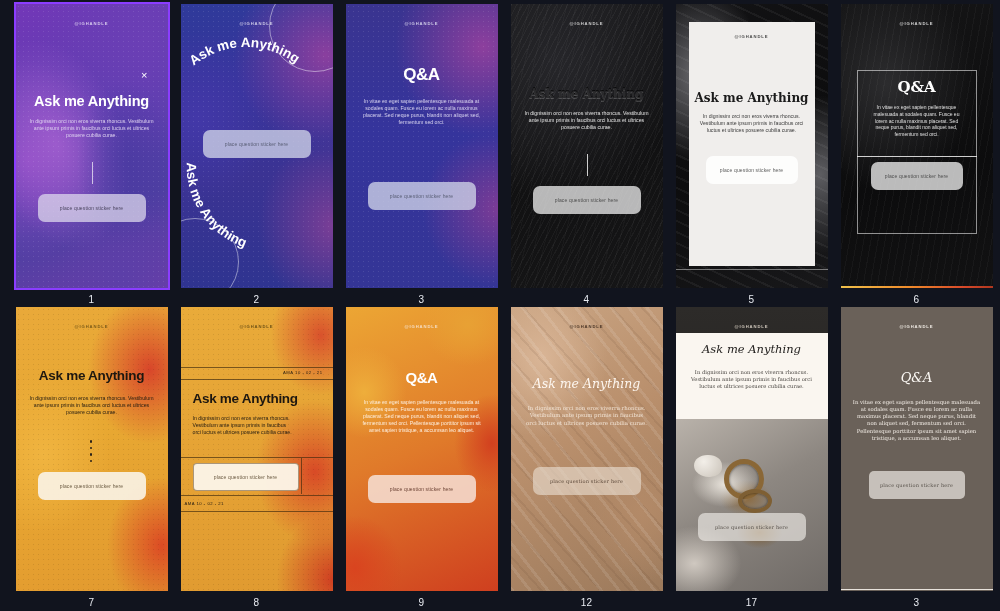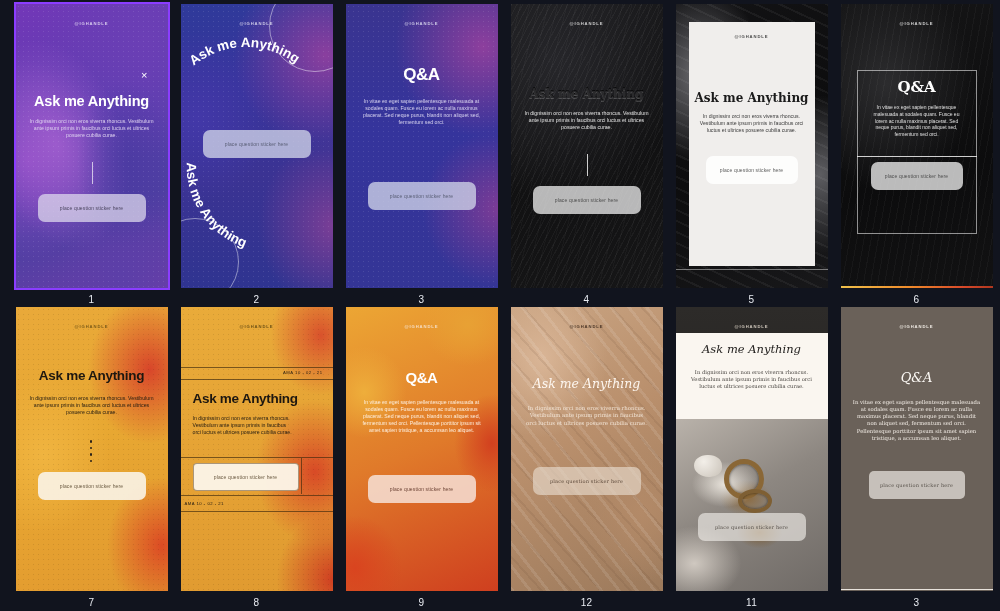--- a/index.html
+++ b/index.html
@@ -405,21 +405,21 @@
       <div class="handle">@IGHANDLE</div>
       <div class="card"></div>
       <div class="title">Ask me Anything</div>
       <div class="body">In dignissim orci non eros viverra rhoncus. Vestibulum ante ipsum primis in faucibus orci luctus et ultrices posuere cubilia curae.</div>
       <div class="photo"></div>
       <div class="stone"></div>
       <div class="ring1"></div>
       <div class="ring2"></div>
       <div class="sticker">place question sticker here</div>
     </div>
-    <div class="caption">11</div>
+    <div class="caption">17</div>
   </div>
 
   <div class="cell">
     <div class="thumb t12">
       <div class="handle">@IGHANDLE</div>
       <div class="title">Q&amp;A</div>
       <div class="body">In vitae ex eget sapien pellentesque malesuada at sodales quam. Fusce eu lorem ac nulla maximus placerat. Sed neque purus, blandit non aliquet sed, fermentum sed orci. Pellentesque porttitor ipsum sit amet sapien tristique, a accumsan leo aliquet.</div>
       <div class="sticker">place question sticker here</div>
       <div class="footline"></div>
     </div>

